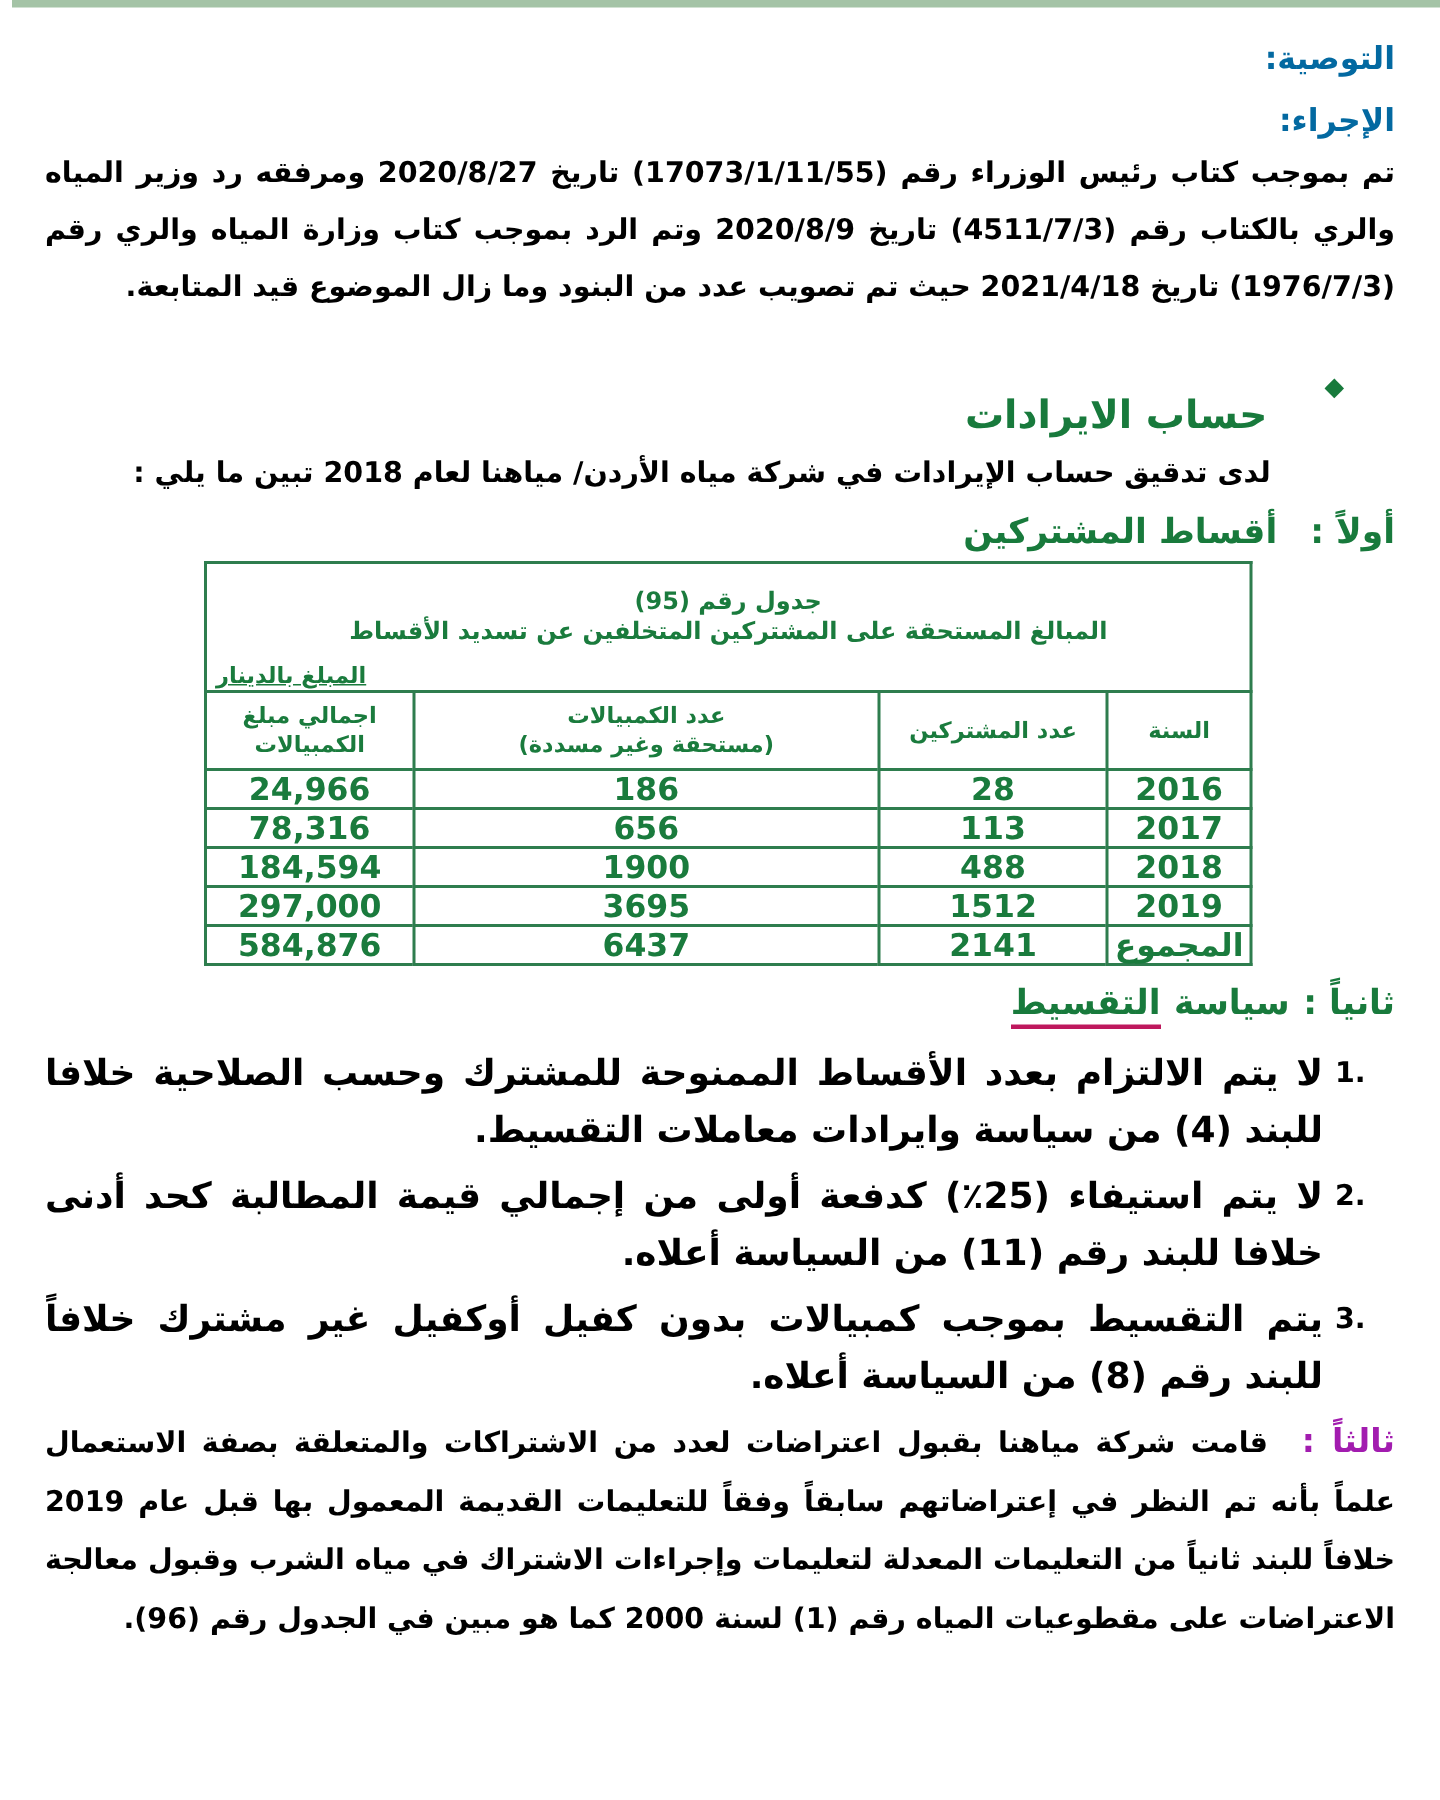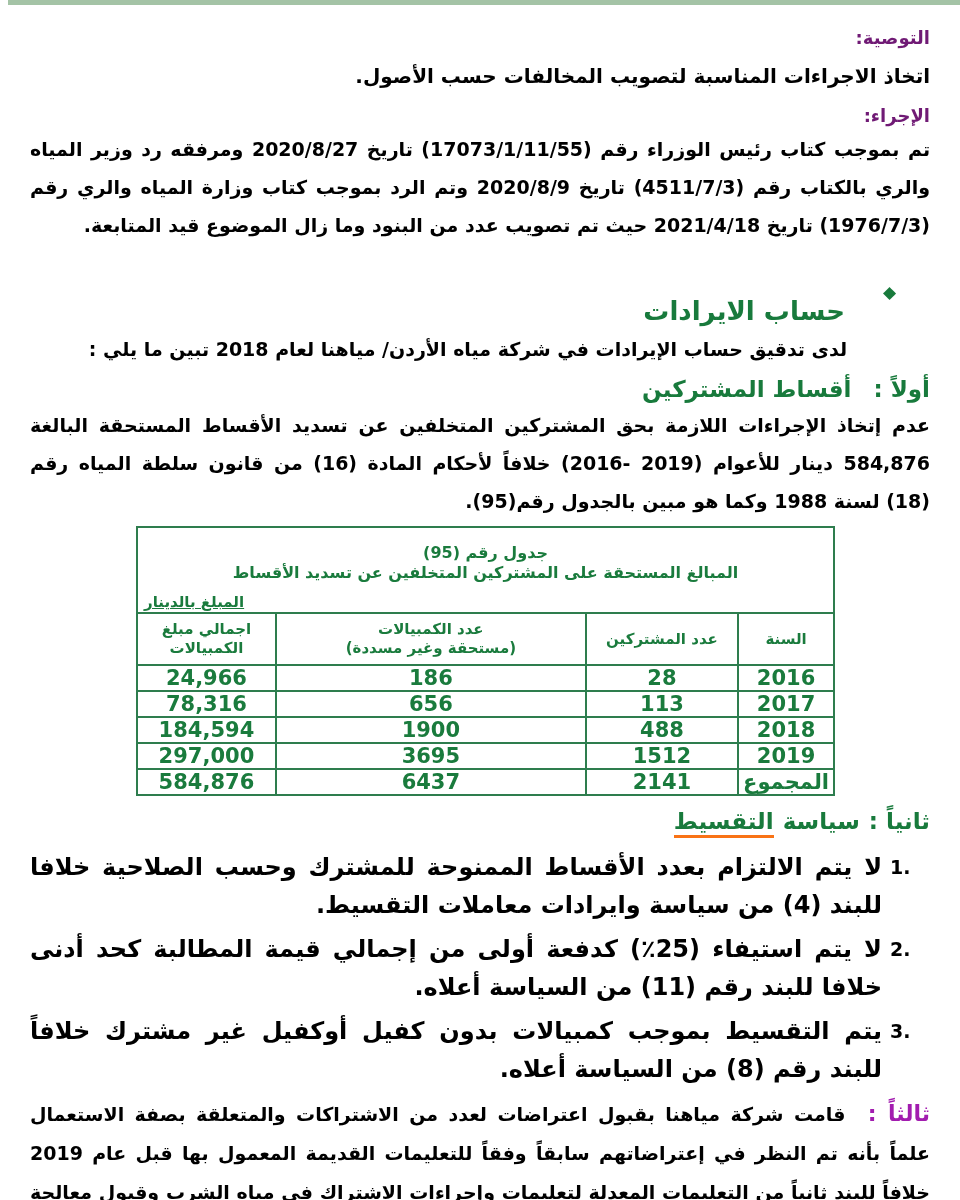--- a/index.html
+++ b/index.html
@@ -2,31 +2,31 @@
 <html lang="ar" dir="rtl"><head>
 <meta charset="utf-8">
 <style>
   html,body{margin:0;padding:0;background:#ffffff;}
   .page{
     position:relative;width:960px;height:1200px;background:#ffffff;overflow:hidden;
     font-family:"DejaVu Sans",sans-serif;font-weight:bold;color:#000;direction:rtl;
   }
   .topbar{position:absolute;top:0;left:8px;right:0;height:5px;background:#a4c3a6;}
   .content{padding:14px 30px 0 30px;}
-  .h-sm{color:#701a75;font-size:18px;margin-top:13px;}
+  .h-sm{color:#0369a1;font-size:21px;margin-top:13px;}
   .h-sm.second-gap{margin-top:17px;}
   .body-strong{font-size:20px;margin:16px 0 0 0;}
   .para{font-size:19px;line-height:38px;text-align:justify;margin:4px 0 0 0;}
   .rev-head{display:flex;align-items:center;gap:38px;padding-right:34px;margin-top:14px;}
   .diamond{color:#187a3c;font-size:17px;line-height:1;}
   .h-lg{color:#187a3c;font-size:26px;margin-top:38px;}
   .intro{font-size:19px;margin:12px 0 0 0;padding-right:24px;text-align:center;}
   .h-md{color:#187a3c;font-size:23px;margin-top:16px;display:flex;align-items:baseline;gap:22px;}
   .h-md.tight{gap:9px;margin-top:12px;}
-  .uline{border-bottom:3px solid #f97316;padding-bottom:1px;}
+  .uline{border-bottom:3px solid #be185d;padding-bottom:1px;}
   
   .gtable{border-collapse:collapse;width:699px;margin:6px 16px 0 auto;margin-left:17px;margin-right:95px;
           direction:rtl;}
   .gtable td,.gtable th{border:2px solid #2e7d4e;color:#1a7b3d;font-weight:bold;text-align:center;vertical-align:middle;}
   .titlecell{position:relative;height:63px;padding:3px 6px 18px 6px;}
   .ttl{font-size:16px;line-height:20px;text-align:center;}
   .unit{position:absolute;left:6px;bottom:1px;font-size:15px;text-decoration:underline;}
   .hdr th{height:48px;font-size:15px;line-height:19px;}
   .gtable td.cell{height:21px;font-size:21px;padding:0 4px;}
   
@@ -38,36 +38,34 @@
   .tlabel{color:#a21caf;font-size:22px;margin-left:12px;}
 </style>
 </head>
 <body>
 
 <div class="page">
   <div class="topbar"></div>
   <div class="content">
 
     <div class="h-sm">التوصية:</div>
-    <p class="body-strong">اتخاذ الاجراءات المناسبة لتصويب المخالفات حسب الأصول.</p>
 
     <div class="h-sm second-gap">الإجراء:</div>
     <p class="para">تم بموجب كتاب رئيس الوزراء رقم (17073/1/11/55) تاريخ 2020/8/27 ومرفقه رد وزير المياه والري بالكتاب رقم (4511/7/3) تاريخ 2020/8/9 وتم الرد بموجب كتاب وزارة المياه والري رقم (1976/7/3) تاريخ 2021/4/18 حيث تم تصويب عدد من البنود وما زال الموضوع قيد المتابعة.</p>
 
     <div class="rev-head">
       <span class="diamond">◆</span>
       <span class="h-lg">حساب الايرادات</span>
     </div>
     <p class="intro">لدى تدقيق حساب الإيرادات في شركة مياه الأردن/ مياهنا لعام 2018 تبين ما يلي :</p>
 
     <div class="h-md">
       <span>أولاً :</span>
       <span>أقساط المشتركين</span>
     </div>
-    <p class="para">عدم إتخاذ الإجراءات اللازمة بحق المشتركين المتخلفين عن تسديد الأقساط المستحقة البالغة 584,876 دينار للأعوام (⁦2016- 2019⁩) خلافاً لأحكام المادة (16) من قانون سلطة المياه رقم (18) لسنة 1988 وكما هو مبين بالجدول رقم(95).</p>
 
     <table class="gtable">
       <colgroup>
         <col style="width:13%">
           <col style="width:22%">
           <col style="width:45%">
           <col style="width:20%">
       </colgroup>
       <tbody>
         <tr>

